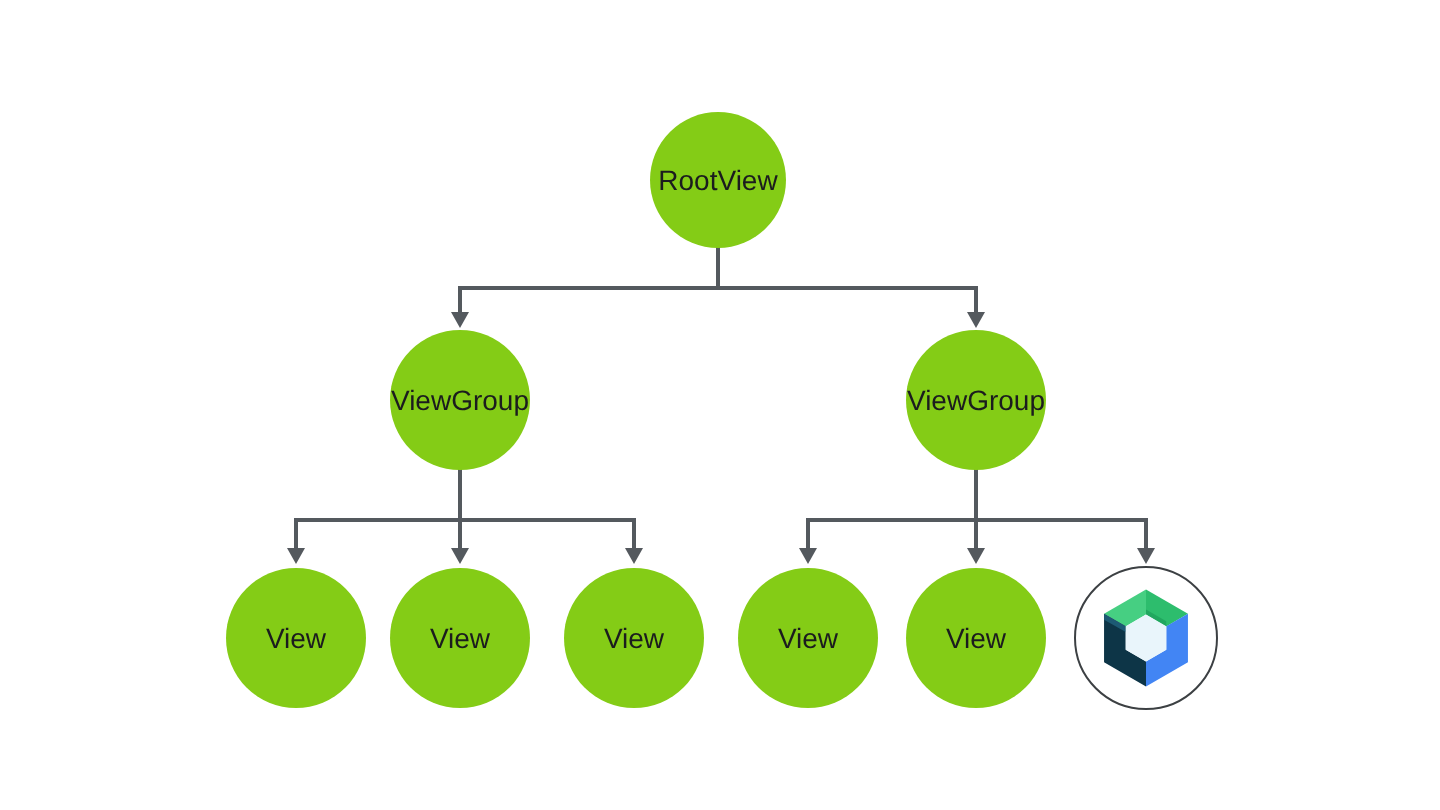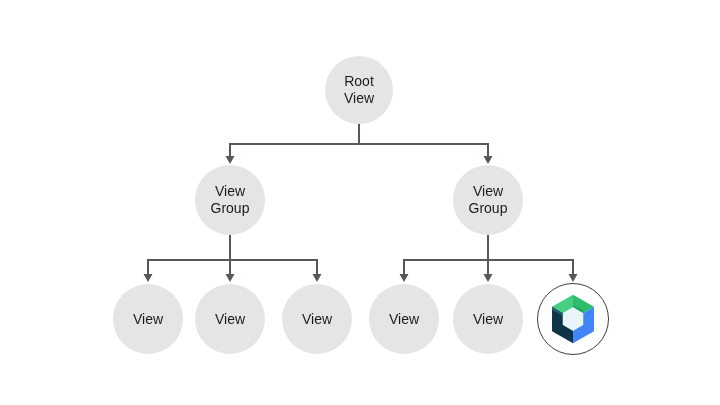--- a/index.html
+++ b/index.html
@@ -4,22 +4,22 @@
 <style>
   html,body{margin:0;padding:0;background:#ffffff;}
   .stage{
     position:relative;width:720px;height:405px;background:#ffffff;overflow:hidden;
     font-family:"Liberation Sans", sans-serif;
   }
   .connectors{position:absolute;left:0;top:0;width:720px;height:405px;}
   .connectors path{stroke:#54595e;stroke-width:2;fill:none;}
   .connectors polygon{fill:#54595e;stroke:none;}
   .node{
-    position:absolute;border-radius:50%;background:#e5e5e5;
-    display:flex;flex-direction:column;align-items:center;justify-content:center;
+    position:absolute;border-radius:50%;background:#84cc16;
+    display:flex;align-items:center;justify-content:center;
     color:#1b1c1e;font-size:14px;line-height:17px;text-align:center;
   }
   .node span{display:block;}
   .root{left:325px;top:56px;width:68px;height:68px;}
   .group-left{left:195px;top:165px;width:70px;height:70px;}
   .group-right{left:453px;top:165px;width:70px;height:70px;}
   .leaf{width:70px;height:70px;top:284px;}
   .leaf-l1{left:113px;}
   .leaf-l2{left:195px;}
   .leaf-l3{left:282px;}

